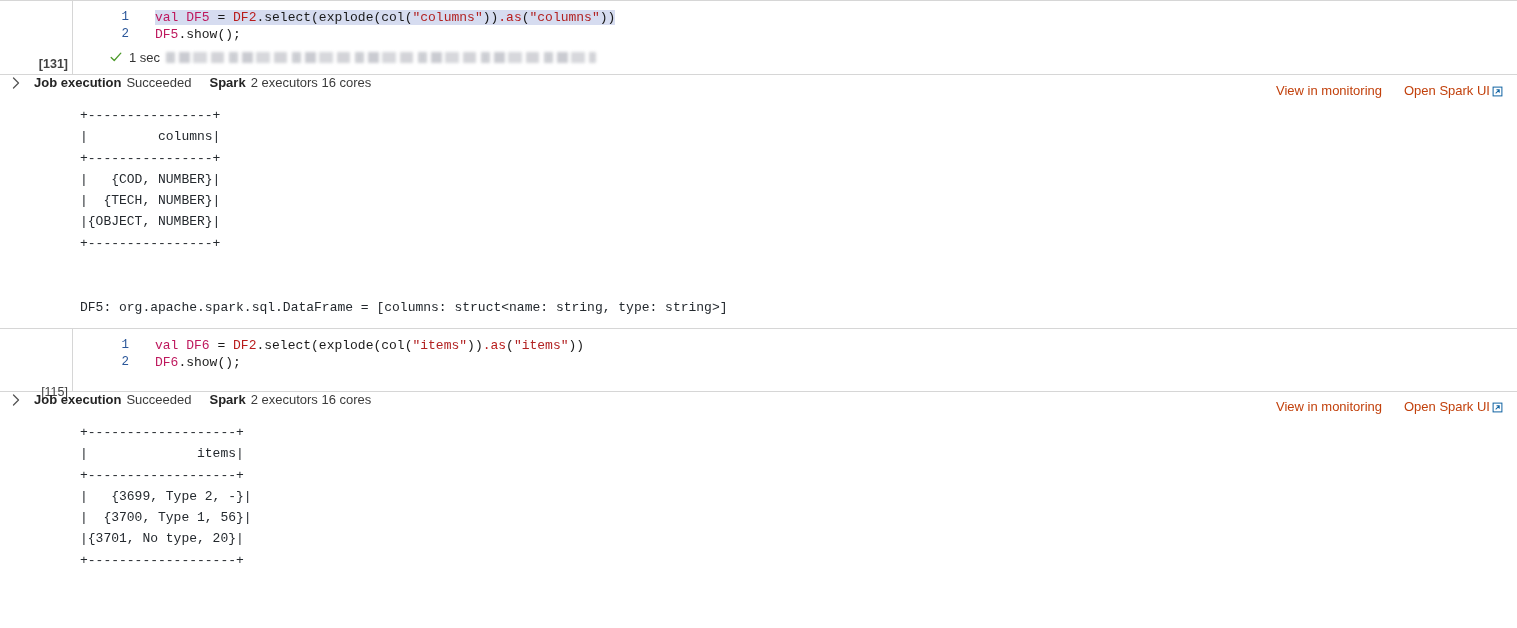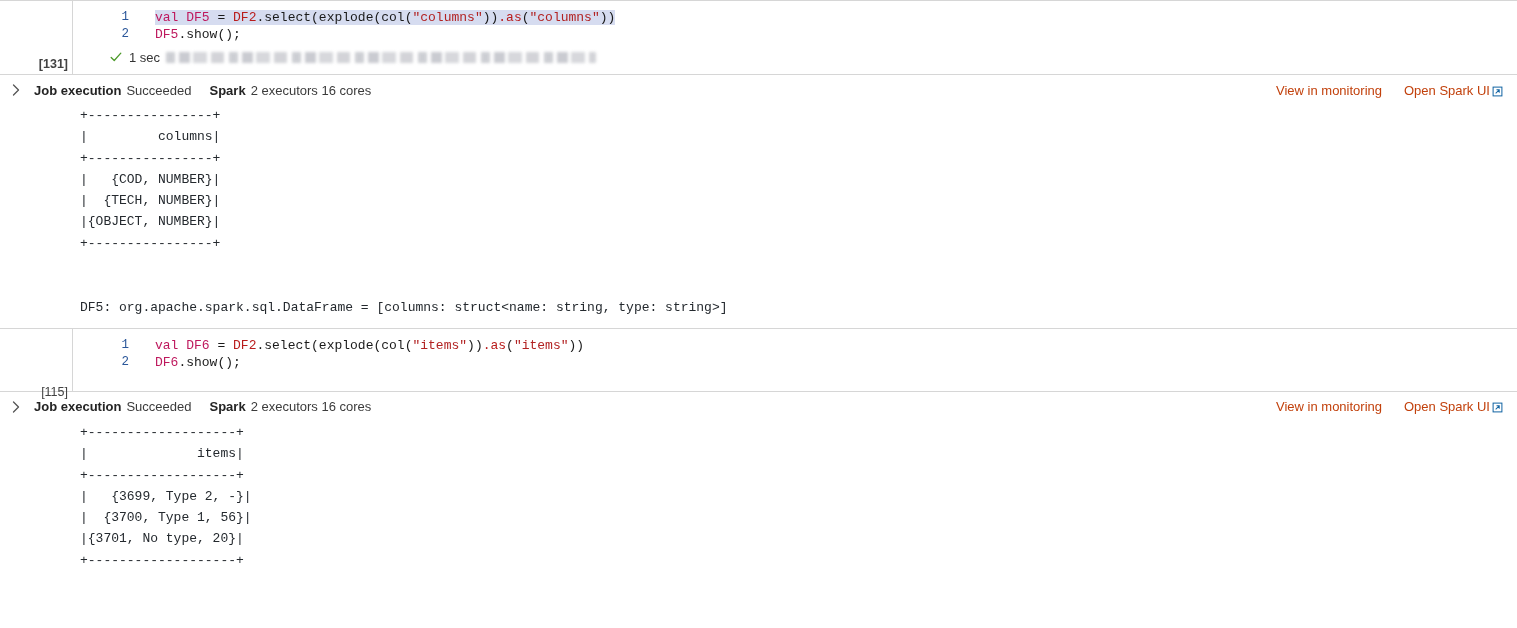--- a/index.html
+++ b/index.html
@@ -135,21 +135,20 @@
         rgba(255,255,255,0) 58px, rgba(255,255,255,0) 63px);
     filter: blur(1.6px);
     opacity: 0.85;
   }
 
   
   .job-row {
     position: relative;
     height: 30px;
     display: flex;
-    align-items: center;
     padding-left: 8px;
     font-size: 13px;
   }
   .chev {
     width: 16px; height: 16px;
     flex: 0 0 16px;
     margin-right: 10px;
     display: inline-block;
   }
   .job-label { font-weight: bold; color: #242424; }

